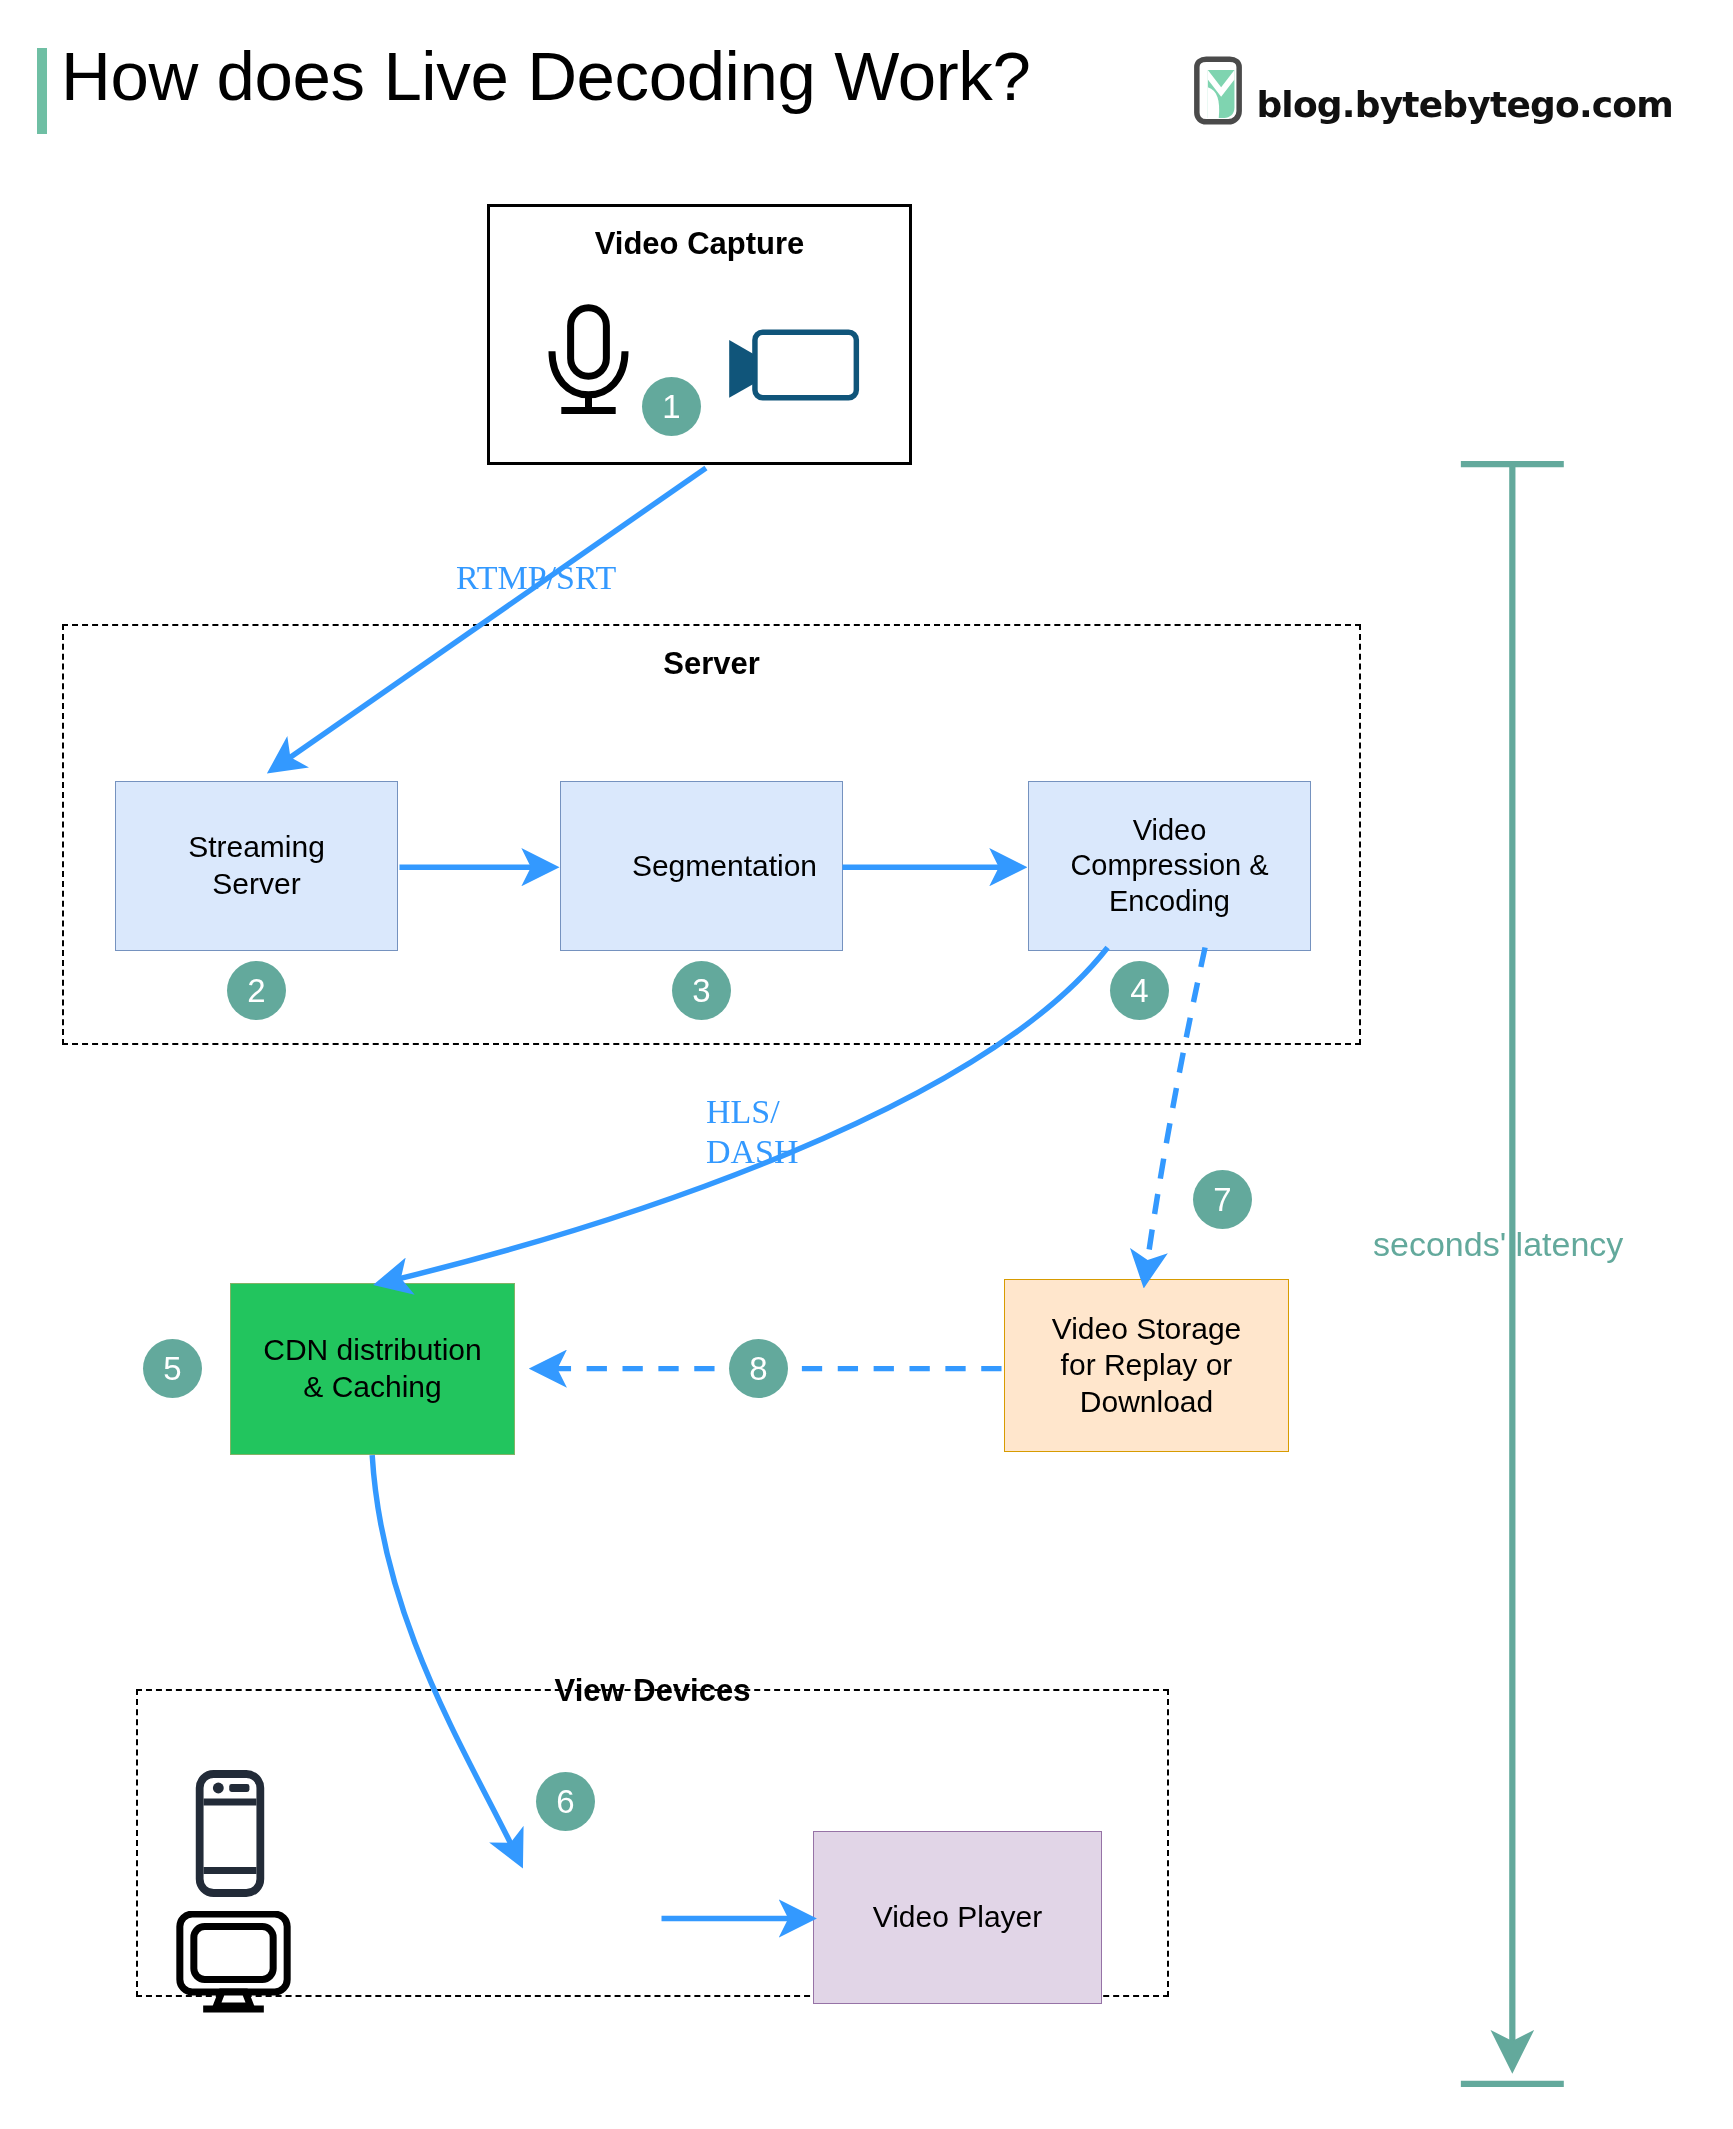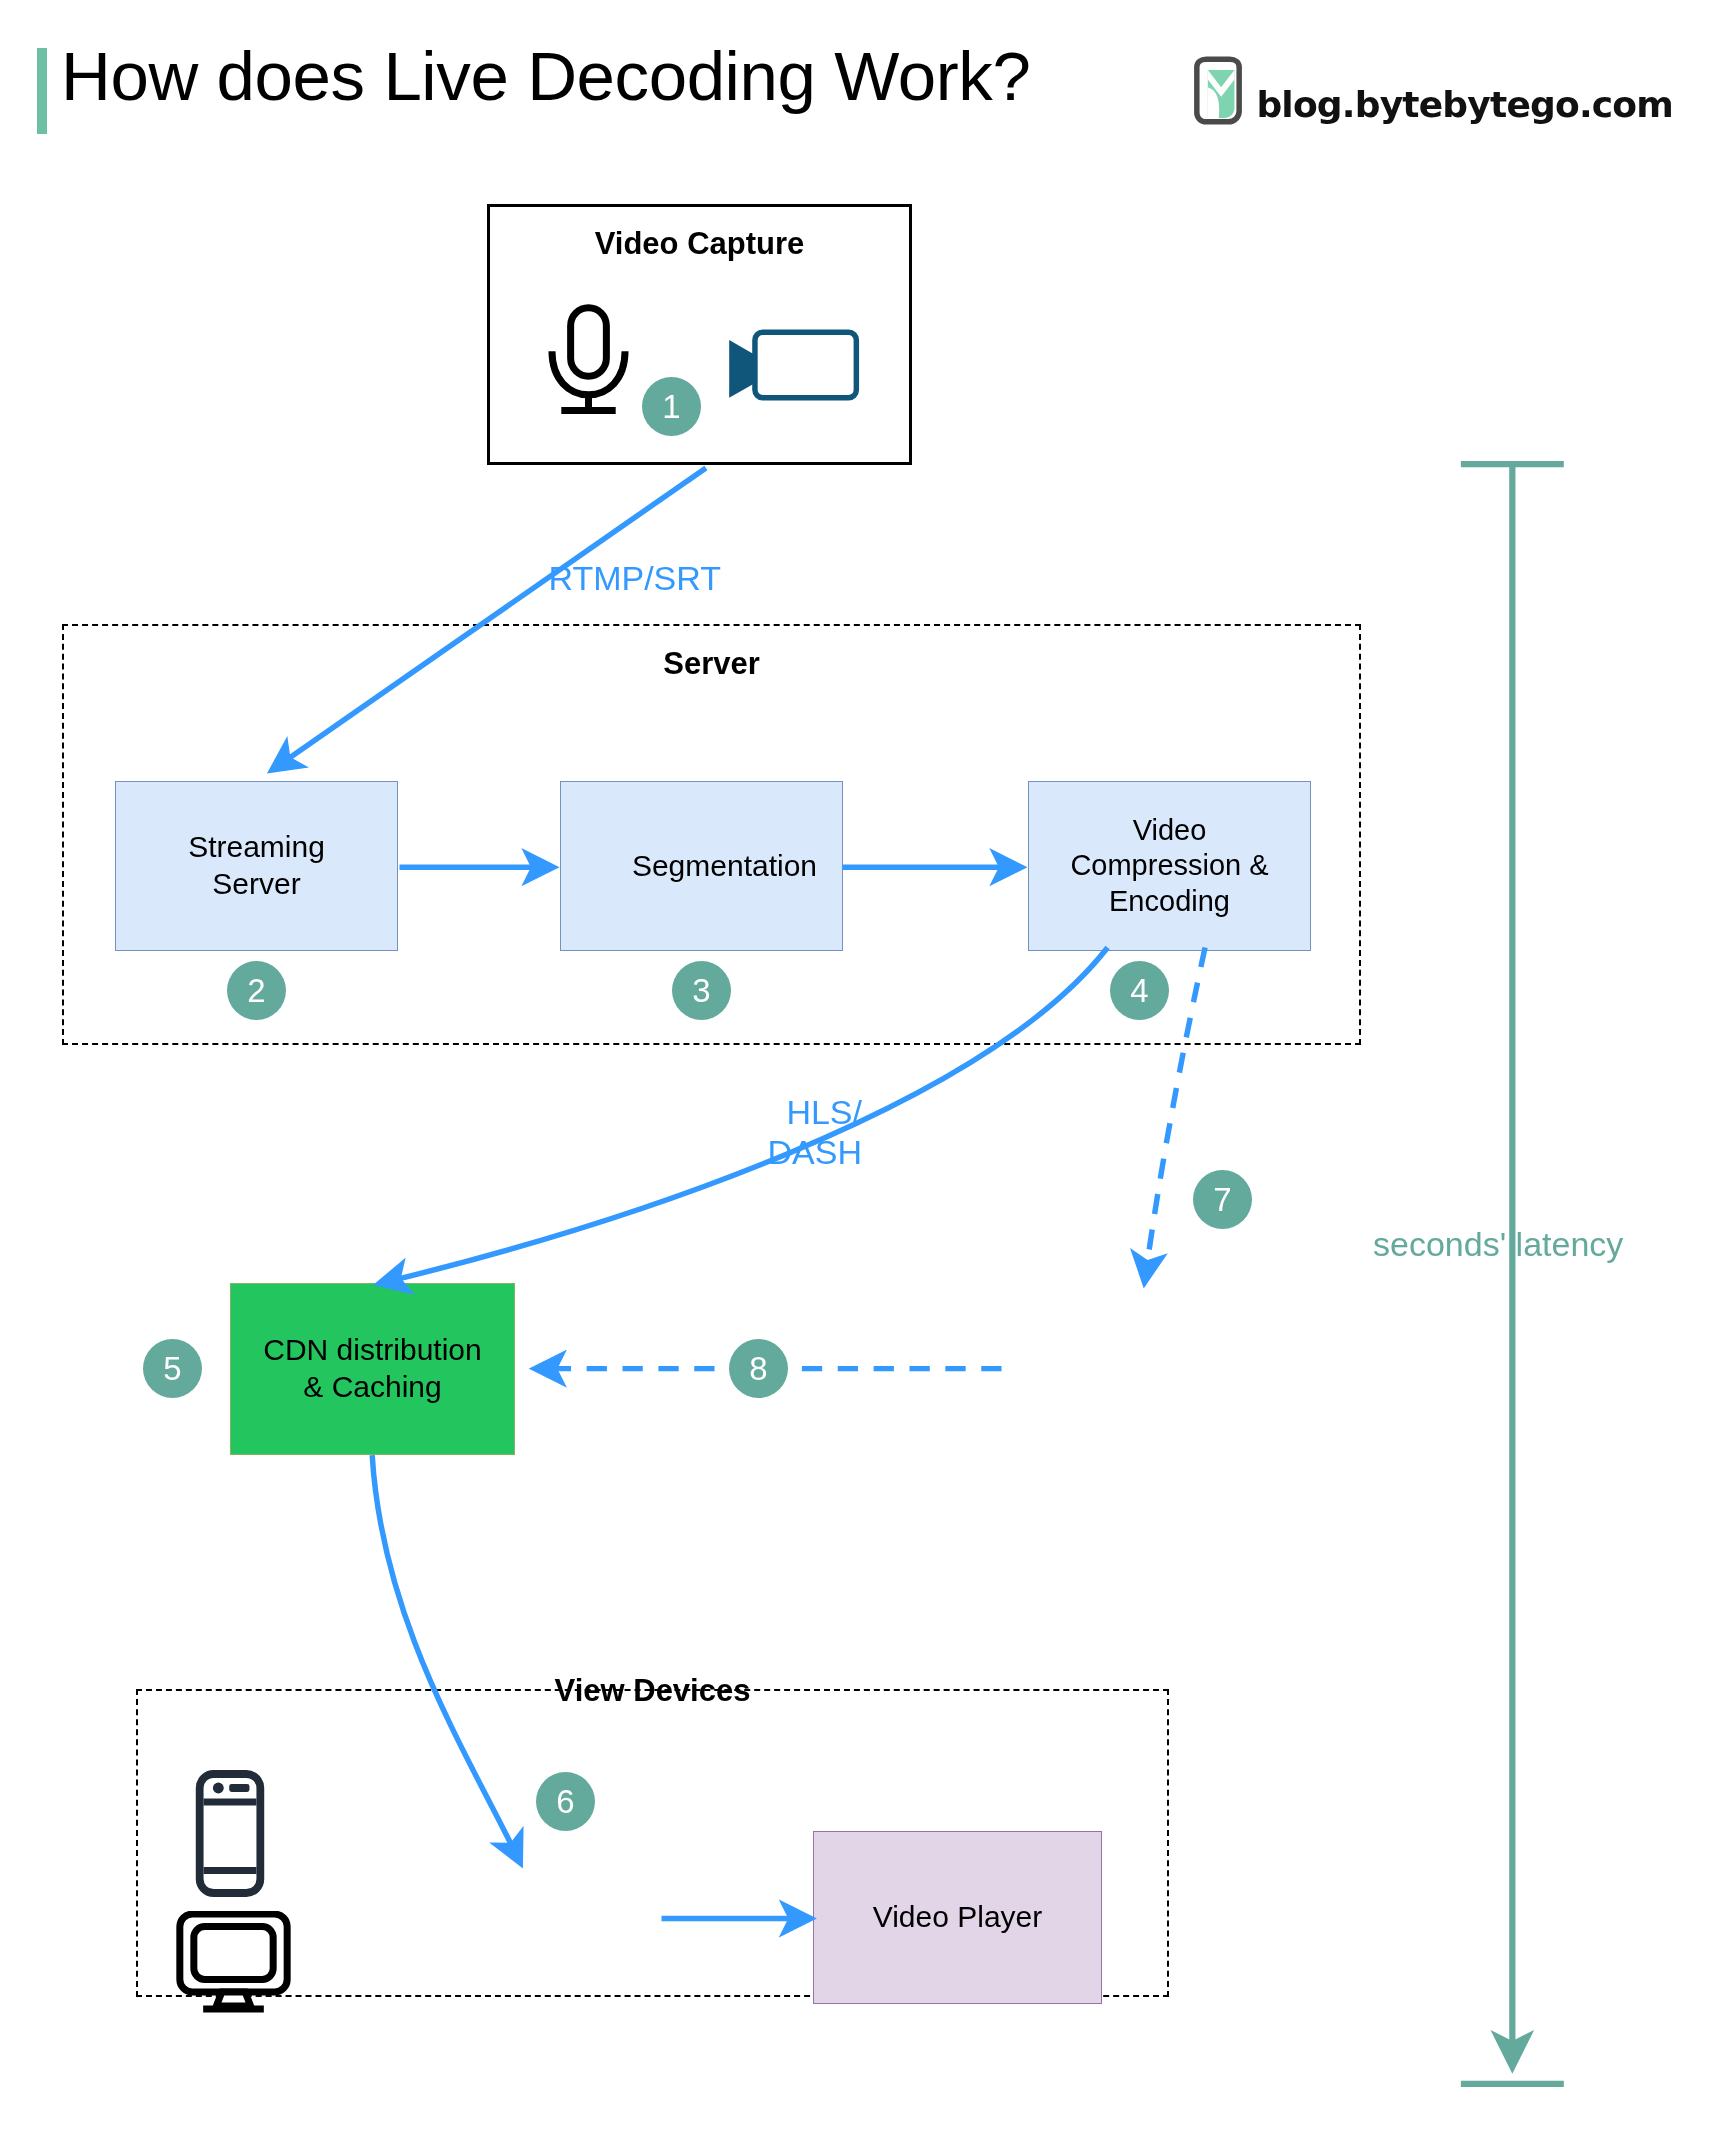--- a/index.html
+++ b/index.html
@@ -113,24 +113,24 @@
     align-items: center;
     justify-content: center;
     z-index: 6;
   }
 
   
   .edge-label {
     position: absolute;
     color: #3399ff;
     font-size: 34px;
-    font-family: Liberation Sans, sans-serif;
+    font-family: Liberation Serif, serif;
     white-space: pre-line;
     line-height: 1.18;
-    text-align: right;
+    text-align: left;
     z-index: 5;
   }
   .latency-label {
     position: absolute;
     color: #63a99c;
     font-size: 34px;
     font-family: "Liberation Sans", sans-serif;
     white-space: nowrap;
     z-index: 5;
   }
@@ -228,20 +228,23 @@
   <div class="badge" style="left:1110px; top:961px;">4</div>
 
   <div class="edge-label" style="left:456px; top:558px; width:265px;">RTMP/SRT</div>
   <div class="edge-label" style="left:706px; top:1092px; width:156px;">HLS/
 DASH</div>
 
   <div class="node green" style="left:230px; top:1283px; width:285px; height:172px;">CDN distribution
 &amp; Caching</div>
   <div class="badge" style="left:143px; top:1339px;">5</div>
 
+  <div class="node orange" style="left:1004px; top:1279px; width:285px; height:173px;">Video Storage
+for Replay or
+Download</div>
 
   <div class="badge" style="left:729px; top:1339px;">8</div>
   <div class="badge" style="left:1193px; top:1170px;">7</div>
 
   <div class="group-box" style="left:136px; top:1689px; width:1033px; height:312px; height:308px;"></div>
   <div class="group-title" style="left:136px; top:1673px; width:1033px;">View Devices</div>
 
   <svg class="icon-svg" style="left:195px; top:1769px; width:70px; height:129px;" viewBox="0 0 90 165">
     <rect x="6" y="6" width="78" height="153" rx="18" fill="#ffffff" stroke="#222b38" stroke-width="10"></rect>
     <line x1="11" y1="42" x2="79" y2="42" stroke="#222b38" stroke-width="9"></line>

